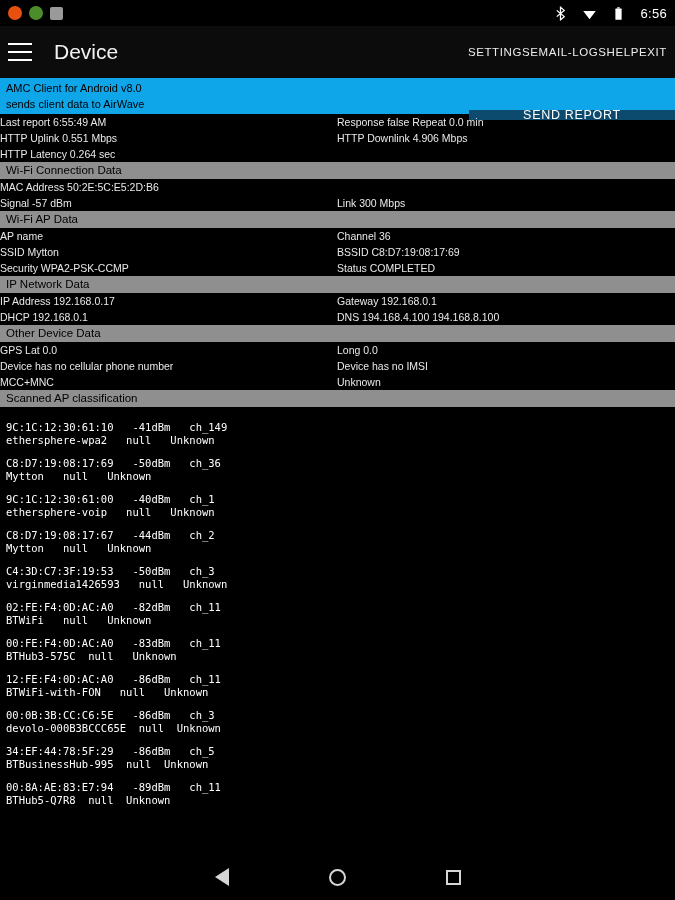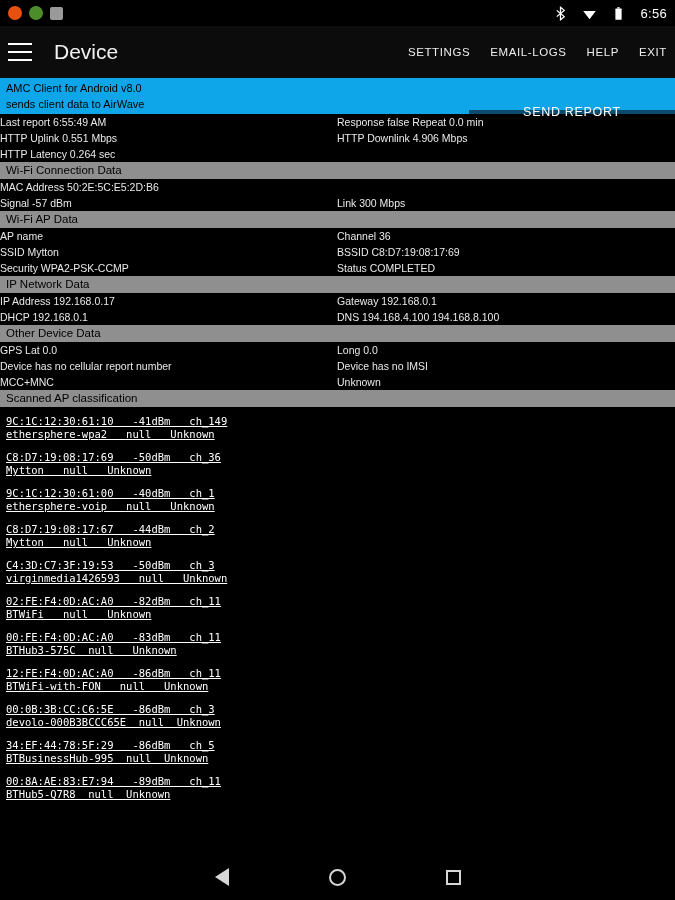--- a/index.html
+++ b/index.html
@@ -24,51 +24,51 @@
 
   
   .actionbar {
     height: 52px; background: #0c0c0c; display: flex; align-items: center;
     padding: 0 8px;
   }
   .hamburger { width: 24px; height: 18px; display: flex; flex-direction: column;
     justify-content: space-between; cursor: pointer; }
   .hamburger span { display:block; height: 2px; background: #fff; width: 100%; }
   .app-title { font-size: 21px; margin-left: 22px; color: #f2f2f2; font-weight: 400; }
-  .ab-actions { margin-left: auto; display: flex; align-items: center; gap: 20px; }
+  .ab-actions { margin-left: auto; display: flex; align-items: center; }
   .ab-action { font-size: 11.5px; letter-spacing: .6px; color: #ededed; cursor: pointer; }
 
   
   .report-head { display: flex; align-items: stretch; background: #0ea5e9; height: 36px; }
   .report-head .txt {
     flex: 1; color: #000; font-size: 11px; line-height: 1.45;
     padding: 3px 6px; font-family: "Liberation Sans", sans-serif;
   }
   .send-btn {
-    width: 206px; background: #0a0a0a; color: #fff; border: 2px solid #0c4a6e;
+    width: 206px; background: #0a0a0a; color: #fff; border: 5px solid #0c4a6e;
     display: flex; align-items: center; justify-content: center;
     font-size: 12.5px; letter-spacing: .7px; cursor: pointer; margin-top: 32px;
   }
 
   
   .section-hdr {
     background: #8f8f8f; color: #000; font-size: 11.5px;
     padding: 2px 6px; height: 17px; line-height: 13px;
   }
   .row { display: flex; height: 16px; align-items: center; }
   .row .cell {
     font-size: 10.5px; color: #e9e9e9; 
     white-space: nowrap; overflow: hidden;
   }
   .row .cell.c1 { width: 337px; }
   .row .cell.c2 { flex: 1; }
   .row .cell.full { flex: 1; }
 
   
-  .scan-list { padding: 8px 0 0 0; text-decoration: underline; }
+  .scan-list { padding: 14px 0 0 0; }
   .scan-item { padding: 0 0 0 6px; margin-bottom: 10px; }
   .scan-line {
     font-family: "DejaVu Sans Mono", monospace;
     font-size: 10.5px; color: #ffffff; line-height: 13px; white-space: pre;
   }
 
   
   .navbar {
     position: absolute; left: 0; bottom: 0; width: 675px; height: 46px;
     background: #000; display: flex; align-items: center; justify-content: center; gap: 100px;
@@ -186,21 +186,21 @@
     </div>
   </div>
 
   <div class="section-hdr">Other Device Data</div>
   <div>
     <div class="row">
       <div class="cell c1">GPS  Lat  0.0</div>
       <div class="cell c2">Long  0.0</div>
     </div>
     <div class="row">
-      <div class="cell c1">Device has no cellular report number</div>
+      <div class="cell c1">Device has no cellular phone number</div>
       <div class="cell c2">Device has no IMSI</div>
     </div>
     <div class="row">
       <div class="cell c1">MCC+MNC</div>
       <div class="cell c2">Unknown</div>
     </div>
   </div>
 
   <div class="section-hdr">Scanned AP classification</div>
   <div class="scan-list">

